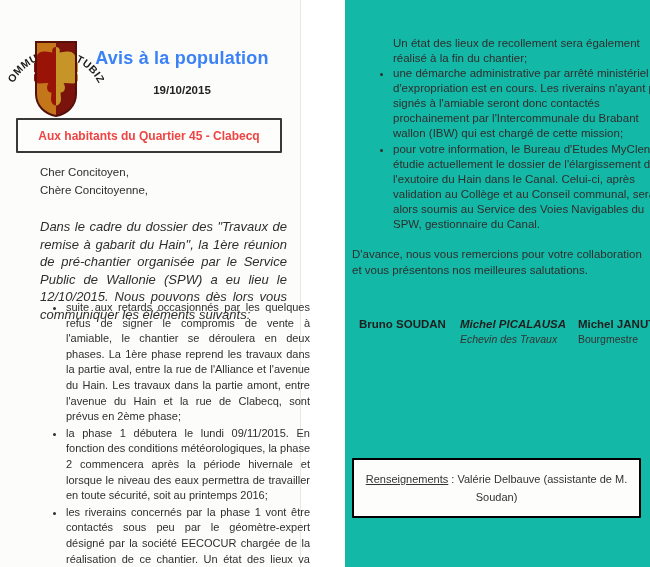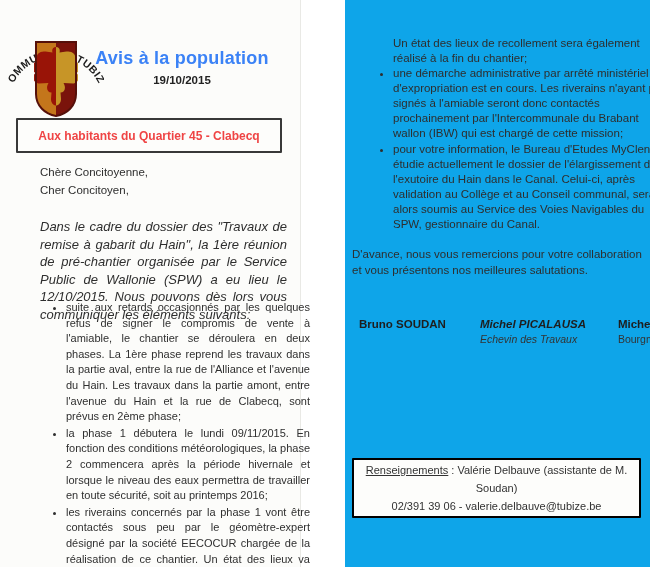--- a/index.html
+++ b/index.html
@@ -19,21 +19,21 @@
   }
   .page-left {
     left: 0;
     width: 300px;
     background: #fcfcfa;
     border-right: 1px solid #e9e9e5;
   }
   .page-right {
     left: 345px;
     width: 305px;
-    background: #0ea5e9;
+    background: #14b8a6;
   }
   .seal {
     position: absolute;
     left: 8px;
     top: 5px;
   }
   .title-block {
     position: absolute;
     left: 72px;
     top: 48px;
@@ -43,21 +43,21 @@
   .doc-title {
     font-size: 18px;
     font-weight: bold;
     color: #3b82f6;
     letter-spacing: 0.2px;
   }
   .doc-date {
     font-size: 11.5px;
     font-weight: bold;
     color: #222;
-    margin-top: 5px;
+    margin-top: 15px;
   }
   .banner {
     position: absolute;
     left: 16px;
     top: 118px;
     width: 262px;
     height: 31px;
     border: 2px solid #383838;
     border-radius: 1px;
     display: flex;
@@ -131,21 +131,20 @@
     line-height: 15.5px;
     color: #2e2e2e;
     margin: 0;
   }
   .signatures {
     position: absolute;
     left: 14px;
     top: 318px;
     width: 290px;
     display: flex;
-    gap: 20px;
   }
   .sig-col { margin-right: 14px; }
   .sig-col.c1 { width: 96px; }
   .sig-col.c2 { width: 104px; font-style: italic; }
   .sig-col.c3 { width: 80px; margin-right: 0; }
   .sig-name {
     font-size: 11.5px;
     font-weight: bold;
     color: #1e1e1e;
     white-space: nowrap;
@@ -208,22 +207,22 @@
     </svg>
 
     <div class="title-block">
       <div class="doc-title">Avis à la population</div>
       <div class="doc-date">19/10/2015</div>
     </div>
 
     <div class="banner">Aux habitants du Quartier 45 - Clabecq</div>
 
     <div class="salutation">
+      <div>Cher Concitoyen,</div>
       <div>Chère Concitoyenne,</div>
-      <div>Cher Concitoyen,</div>
     </div>
 
     <p class="intro">Dans le cadre du dossier des "Travaux de remise à gabarit du Hain", la 1ère réunion de pré-chantier organisée par le Service Public de Wallonie (SPW) a eu lieu le 12/10/2015. Nous pouvons dès lors vous communiquer les éléments suivants:</p>
 
     <ul class="bullets-left">
       <li>suite aux retards occasionnés par les quelques refus de signer le compromis de vente à l'amiable, le chantier se déroulera en deux phases. La 1ère phase reprend les travaux dans la partie aval, entre la rue de l'Alliance et l'avenue du Hain. Les travaux dans la partie amont, entre l'avenue du Hain et la rue de Clabecq, sont prévus en 2ème phase;</li>
       <li>la phase 1 débutera le lundi 09/11/2015. En fonction des conditions météorologiques, la phase 2 commencera après la période hivernale et lorsque le niveau des eaux permettra de travailler en toute sécurité, soit au printemps 2016;</li>
       <li>les riverains concernés par la phase 1 vont être contactés sous peu par le géomètre-expert désigné par la société EECOCUR chargée de la réalisation de ce chantier. Un état des lieux va alors être établi.</li>
     </ul>
   </div>
@@ -250,16 +249,15 @@
       <div class="sig-col c3">
         <div class="sig-name">Michel JANUTH</div>
         <div class="sig-title">Bourgmestre</div>
       </div>
     </div>
 
     <div class="contact-box">
       <div class="contact-line">
         <span class="u">Renseignements</span><span> : </span><span>Valérie Delbauve (assistante de M. Soudan)</span>
       </div>
-      <div class="contact-line">02/391 39 06 - valerie.delbauve@tubize.be</div>
     </div>
   </div>
 </div>
 
 </body></html>

